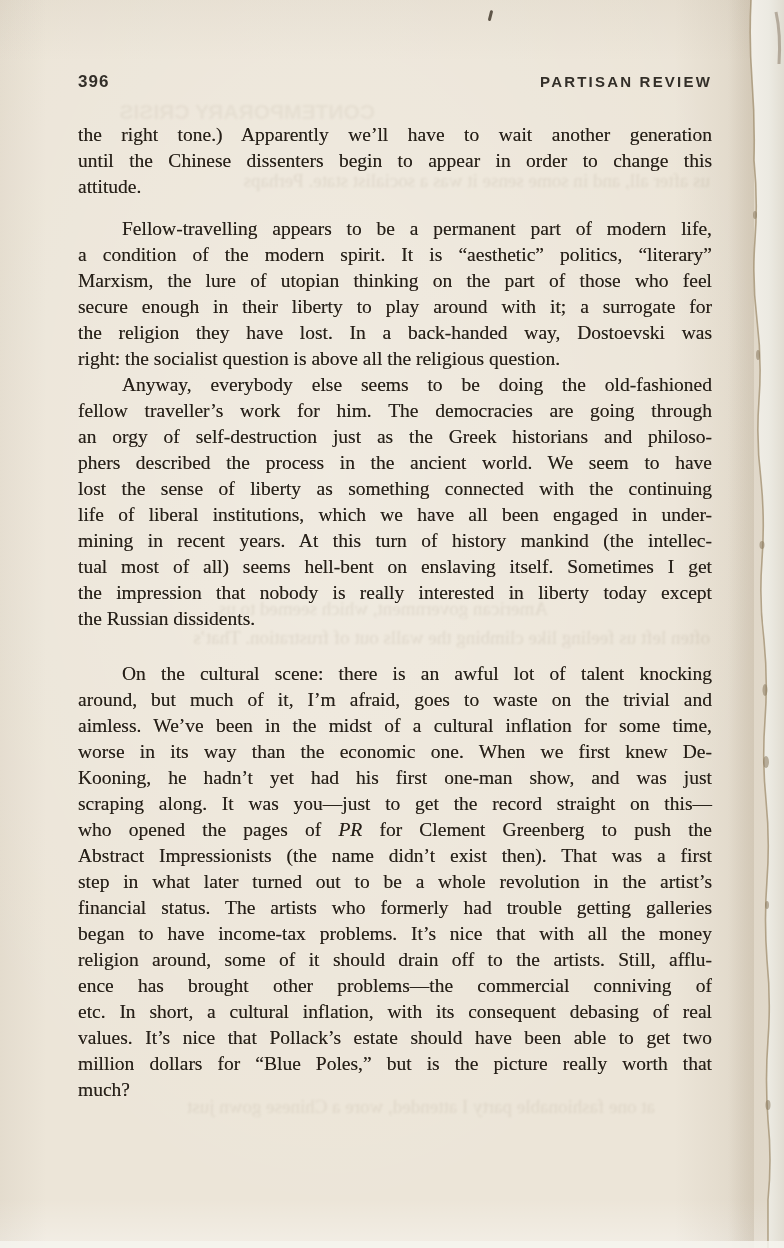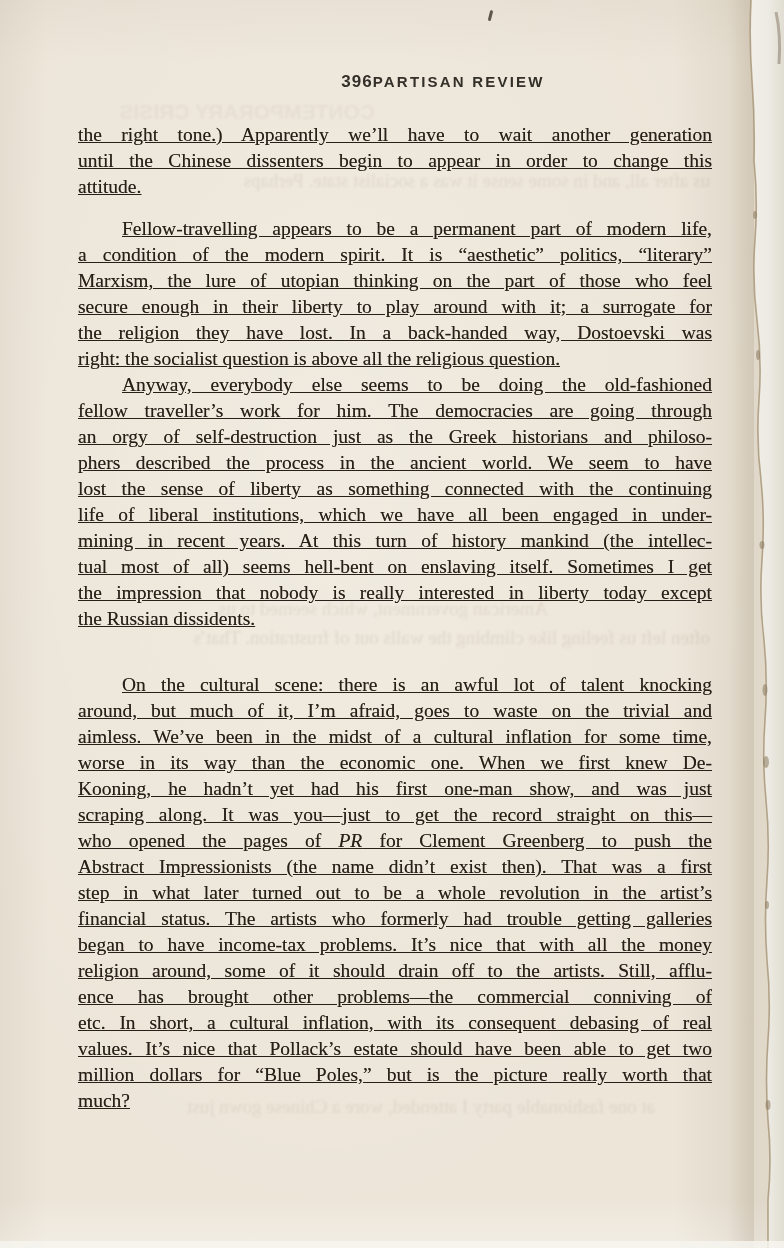--- a/index.html
+++ b/index.html
@@ -10,36 +10,34 @@
     background:
       radial-gradient(ellipse at 42% 38%, rgba(255,255,255,0.22), rgba(255,255,255,0) 70%),
       linear-gradient(90deg, rgba(120,100,70,0.07) 0%, rgba(120,100,70,0) 6%, rgba(120,100,70,0) 86%, rgba(120,100,70,0.10) 95%),
       linear-gradient(180deg, rgba(120,100,70,0.05) 0%, rgba(120,100,70,0) 5%, rgba(120,100,70,0) 96%, rgba(255,255,255,0.35) 100%),
       #ece5d8;
     overflow:hidden;
     font-family:"Liberation Serif","DejaVu Serif",serif;
   }
   .running-header{
     position:absolute;left:78px;top:72px;width:634px;
-    display:flex;justify-content:center;align-items:baseline;
+    display:flex;justify-content:space-between;align-items:baseline;
     font-family:"Liberation Sans","DejaVu Sans",sans-serif;
     color:#332f29;
-    margin-left:48px;
   }
   .page-number{font-size:17px;font-weight:600;letter-spacing:1px;}
   .journal-title{font-size:15px;font-weight:700;letter-spacing:2.2px;}
   .text-block{
     position:absolute;left:78px;top:122px;width:634px;
     font-size:19.5px;line-height:26px;color:#262019;
     text-shadow:0 0 0.5px rgba(45,35,22,0.55);
-    text-decoration:underline;
   }
   .para{margin:0;}
   .para.p2{margin-top:16px;}
-  .para.section-gap{margin-top:40px;}
+  .para.section-gap{margin-top:29px;}
   .line{
     height:26px;white-space:nowrap;
     text-align:justify;text-align-last:justify;
   }
   .line.last{text-align-last:left;}
   .line.indent{text-indent:44px;}
   .ghost{
     position:absolute;
     transform:scaleX(-1);
     filter:blur(0.8px);

